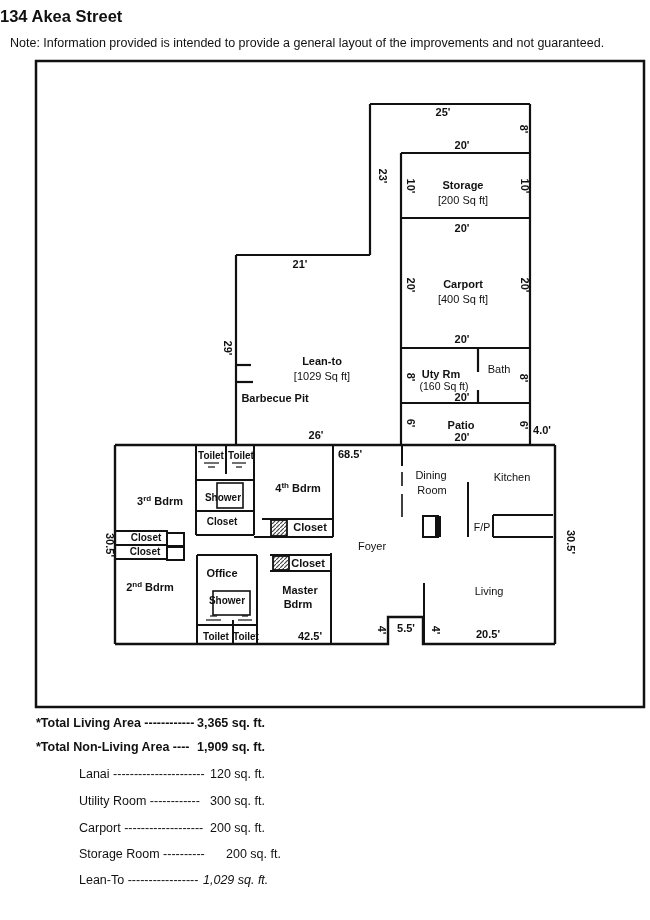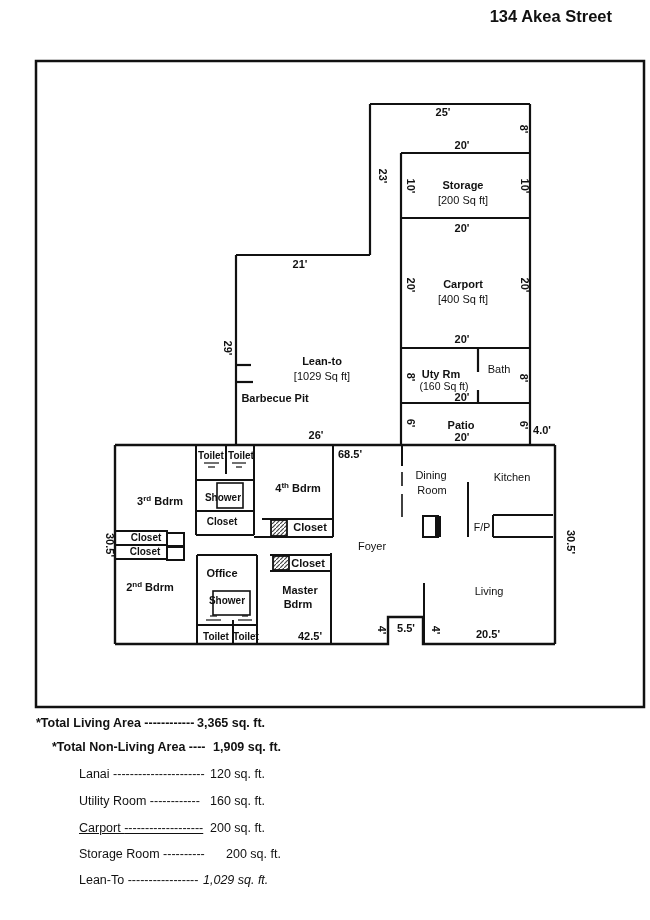--- a/index.html
+++ b/index.html
@@ -1,29 +1,30 @@
 <!DOCTYPE html>
 <html><head>
 <meta charset="utf-8">
 <style>
   html,body{margin:0;padding:0;background:#fff;}
   .page{position:relative;width:650px;height:920px;font-family:"Liberation Sans",sans-serif;color:#111;}
-  .title{position:absolute;top:7px;left:0;width:612px;text-align:right;font-size:16.5px;font-weight:bold;}
+  .title{position:absolute;top:7px;left:0;width:612px;text-align:left;font-size:16.5px;font-weight:bold;}
   .note{position:absolute;top:36px;left:10px;font-size:12.5px;}
   svg{position:absolute;top:0;left:0;}
   .summary{position:absolute;left:0;top:0;}
   .srow{position:absolute;font-size:12.5px;white-space:nowrap;}
   .srow.bold{font-weight:bold;}
   .srow .val{position:absolute;white-space:nowrap;}
 </style>
 </head>
 <body>
 
 <div class="page">
   <div class="title">134 Akea Street</div>
+  <div class="note">Note:  Information provided is intended to provide a general layout of the improvements and not guaranteed.</div>
 
   <svg width="650" height="920" viewBox="0 0 650 920">
     <defs>
       <pattern id="hatch" width="4" height="4" patternUnits="userSpaceOnUse">
         <rect width="4" height="4" fill="#fff"></rect>
         <path d="M0,4 L4,0" stroke="#444" stroke-width="1.2"></path>
       </pattern>
     </defs>
 
     <rect x="36" y="61" width="608" height="646" fill="none" stroke="#111" stroke-width="2.5"></rect>
@@ -177,20 +178,20 @@
       <text x="431" y="479">Dining</text>
       <text x="432" y="494">Room</text>
       <text x="512" y="481">Kitchen</text>
       <text x="482" y="531" font-size="10.5">F/P</text>
       <text x="489" y="595">Living</text>
     </g>
   </svg>
 
   <div class="summary">
     <div class="srow bold" style="left:36px;top:716px;text-align:right;"><span>*Total Living Area </span><span>------------</span><span class="val" style="left:161px;top:0;">3,365 sq. ft.</span></div>
-    <div class="srow bold" style="left:52px;top:740px;text-align:center;"><span>*Total Non-Living Area </span><span>----</span><span class="val" style="left:161px;top:0;">1,909 sq. ft.</span></div>
+    <div class="srow bold" style="left:36px;top:740px;text-align:center;"><span>*Total Non-Living Area </span><span>----</span><span class="val" style="left:161px;top:0;">1,909 sq. ft.</span></div>
     <div class="srow" style="left:79px;top:767px;"><span>Lanai </span><span>----------------------</span><span class="val" style="left:131px;top:0;">120 sq. ft.</span></div>
-    <div class="srow" style="left:79px;top:794px;"><span>Utility Room </span><span>------------</span><span class="val" style="left:131px;top:0;">160 sq. ft.</span></div>
-    <div class="srow" style="left:79px;top:821px;text-decoration:underline;"><span>Carport </span><span>-------------------</span><span class="val" style="left:131px;top:0;">200 sq. ft.</span></div>
+    <div class="srow" style="left:79px;top:794px;"><span>Utility Room </span><span>------------</span><span class="val" style="left:131px;top:0;">300 sq. ft.</span></div>
+    <div class="srow" style="left:79px;top:821px;"><span>Carport </span><span>-------------------</span><span class="val" style="left:131px;top:0;">200 sq. ft.</span></div>
     <div class="srow" style="left:79px;top:847px;text-align:center;"><span>Storage Room </span><span>----------</span><span class="val" style="left:131px;top:0;margin-left:16px;">200 sq. ft.</span></div>
     <div class="srow" style="left:79px;top:873px;"><span>Lean-To </span><span>-----------------</span><span class="val" style="left:124px;top:0;font-style:italic;">1,029 sq. ft.</span></div>
   </div>
 </div>
 
 </body></html>

